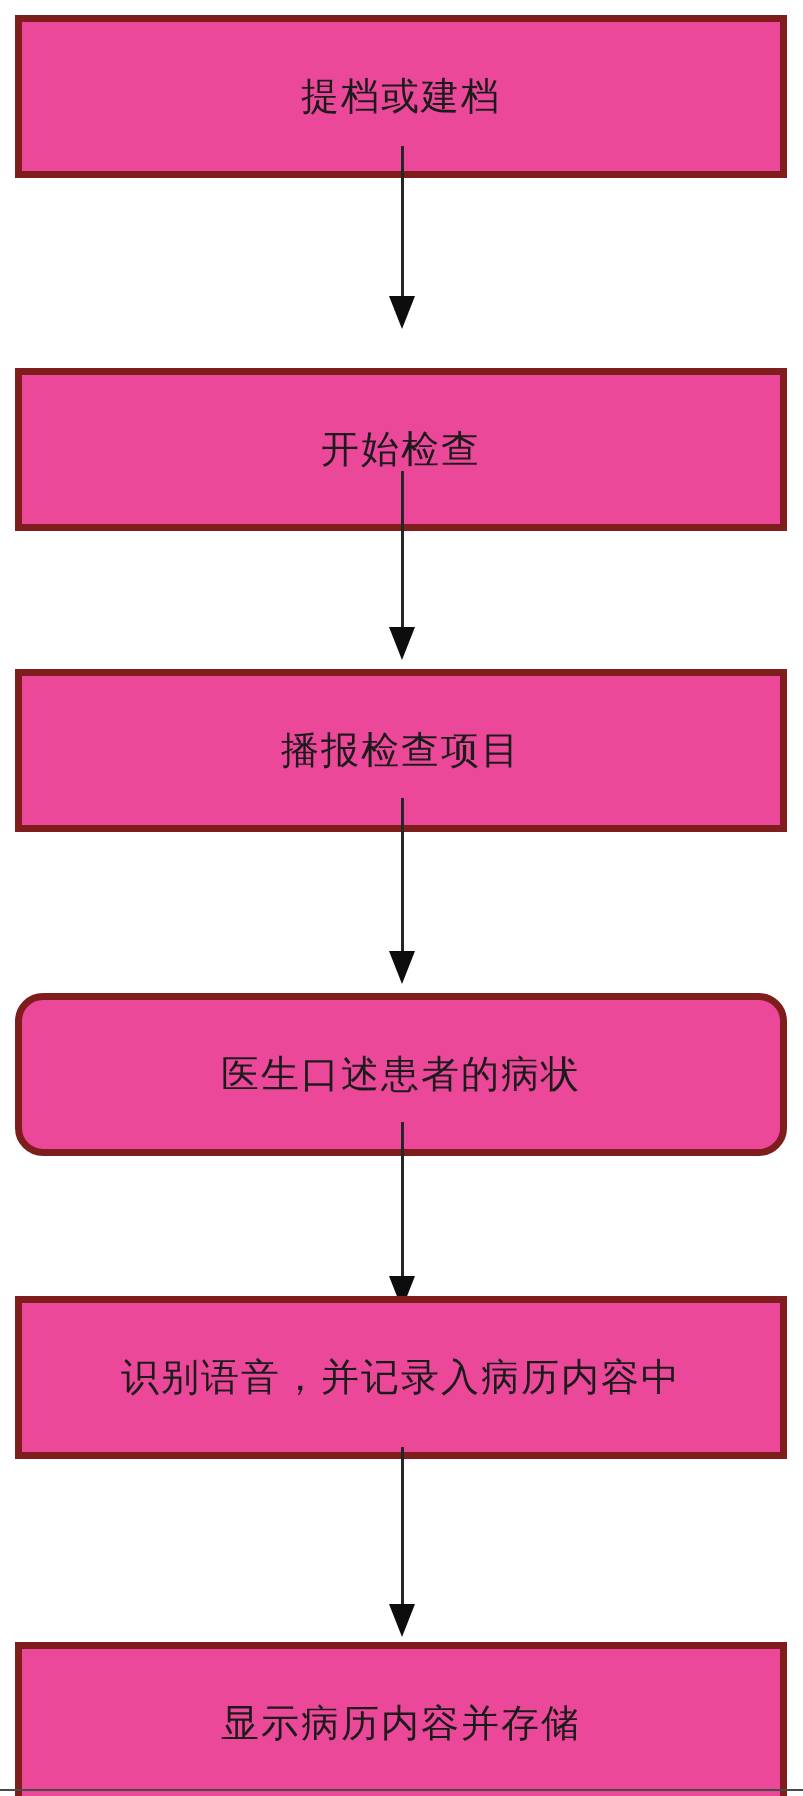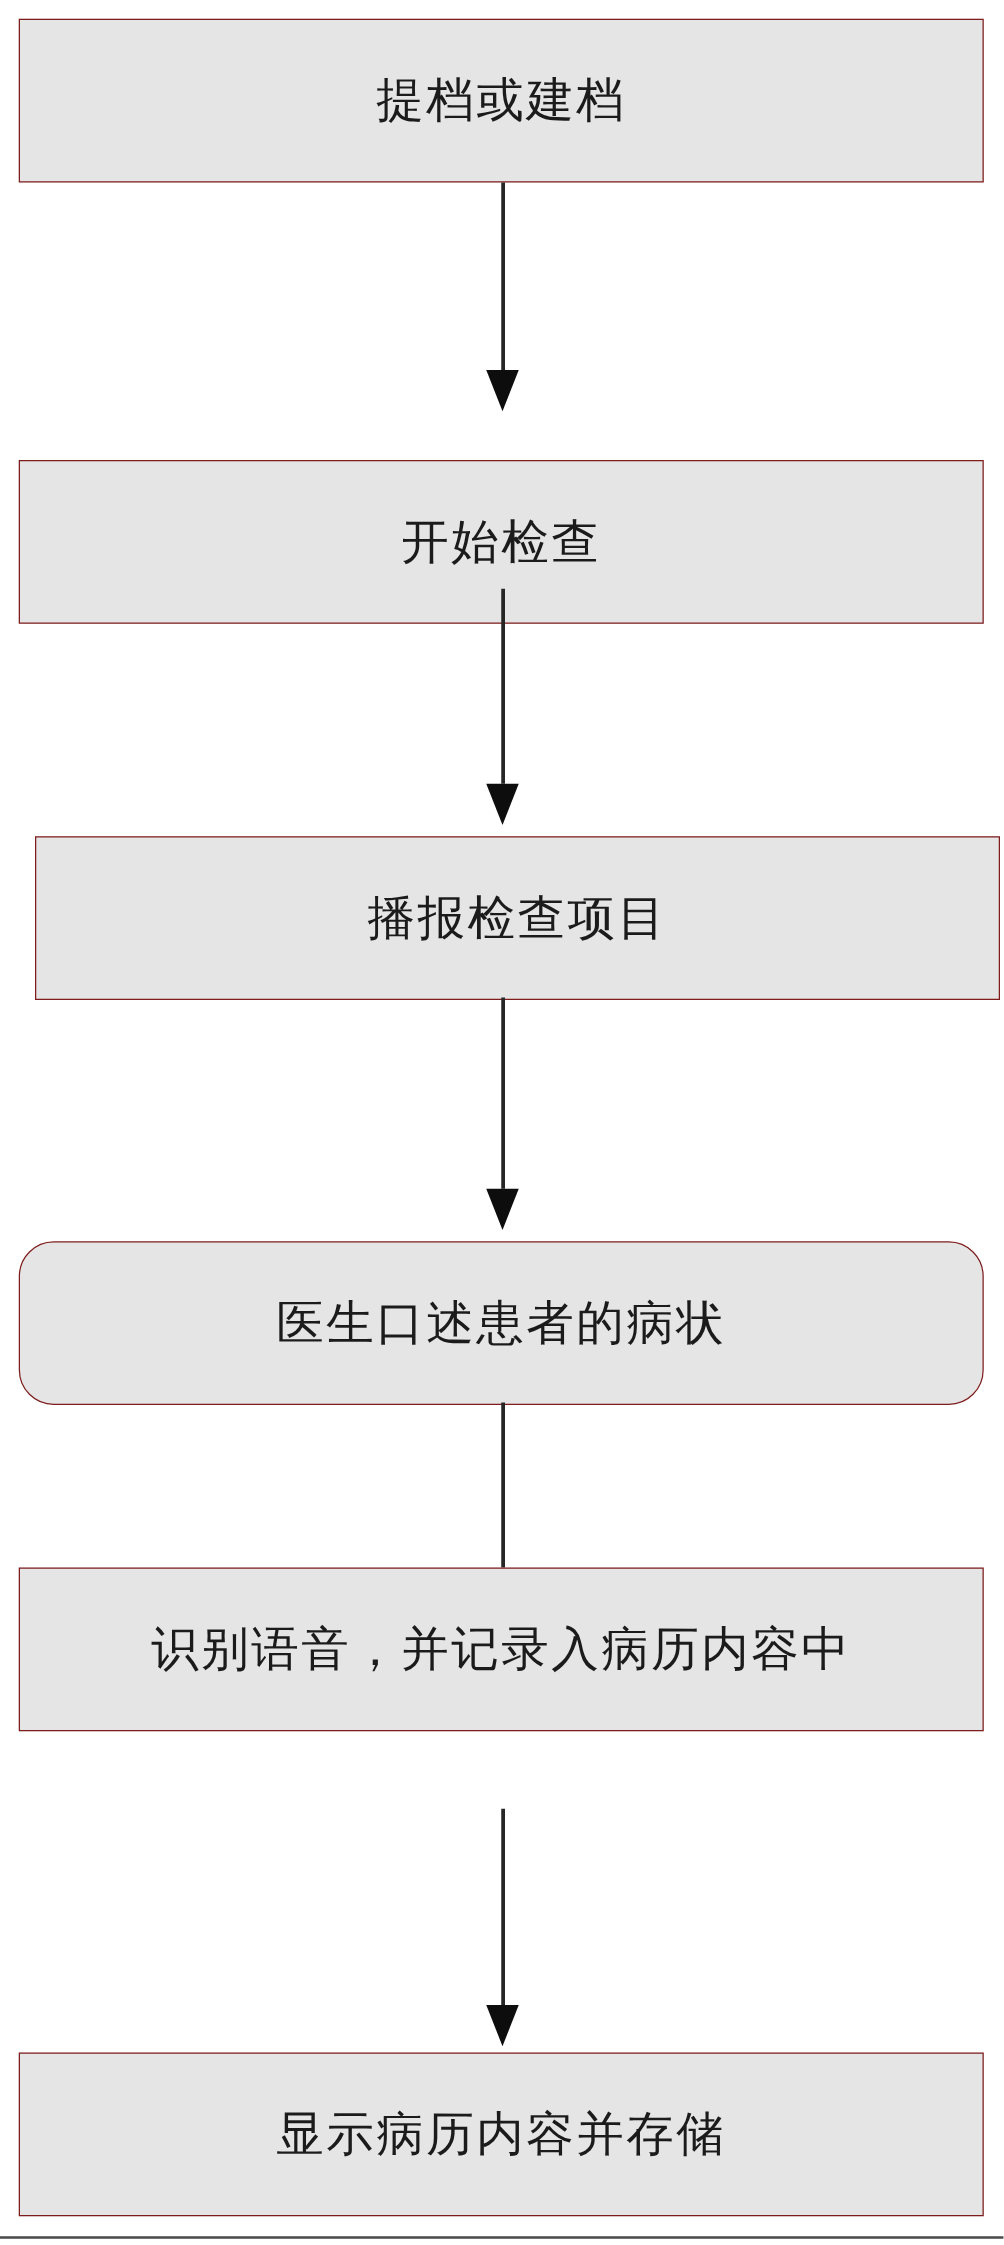--- a/index.html
+++ b/index.html
@@ -15,42 +15,42 @@
     position: relative;
     width: 803px;
     height: 1796px;
     background: #ffffff;
     overflow: hidden;
   }
   .node {
     position: absolute;
     left: 15px;
     width: 772px;
-    height: 131px;
+    height: 163px;
     box-sizing: border-box;
-    border: 1px solid #7f1d1d;
-    background: #e5e5e5;
+    border: 7px solid #7f1d1d;
+    background: #ec4899;
     display: flex;
     align-items: center;
     justify-content: center;
   }
   .node-label {
     font-family: "DejaVu Sans", "Liberation Sans", sans-serif;
     font-size: 38px;
     line-height: 1.1;
     color: #1b1b1b;
     letter-spacing: 2px;
     white-space: nowrap;
     font-weight: 400;
   }
   .node-1 { top: 15px; }
   .node-2 { top: 340px; margin-top: 28px; }
-  .node-3 { top: 669px; margin-left: 13px; }
+  .node-3 { top: 669px; }
   .node-4 { top: 993px; border-radius: 28px; }
-  .node-5 { top: 1254px; }
+  .node-5 { top: 1296px; }
   .node-6 { top: 1642px; justify-content: center; }
 
   .connector {
     position: absolute;
     left: 398px;
     width: 8px;
   }
   .connector .stem {
     position: absolute;
     left: 3px;

